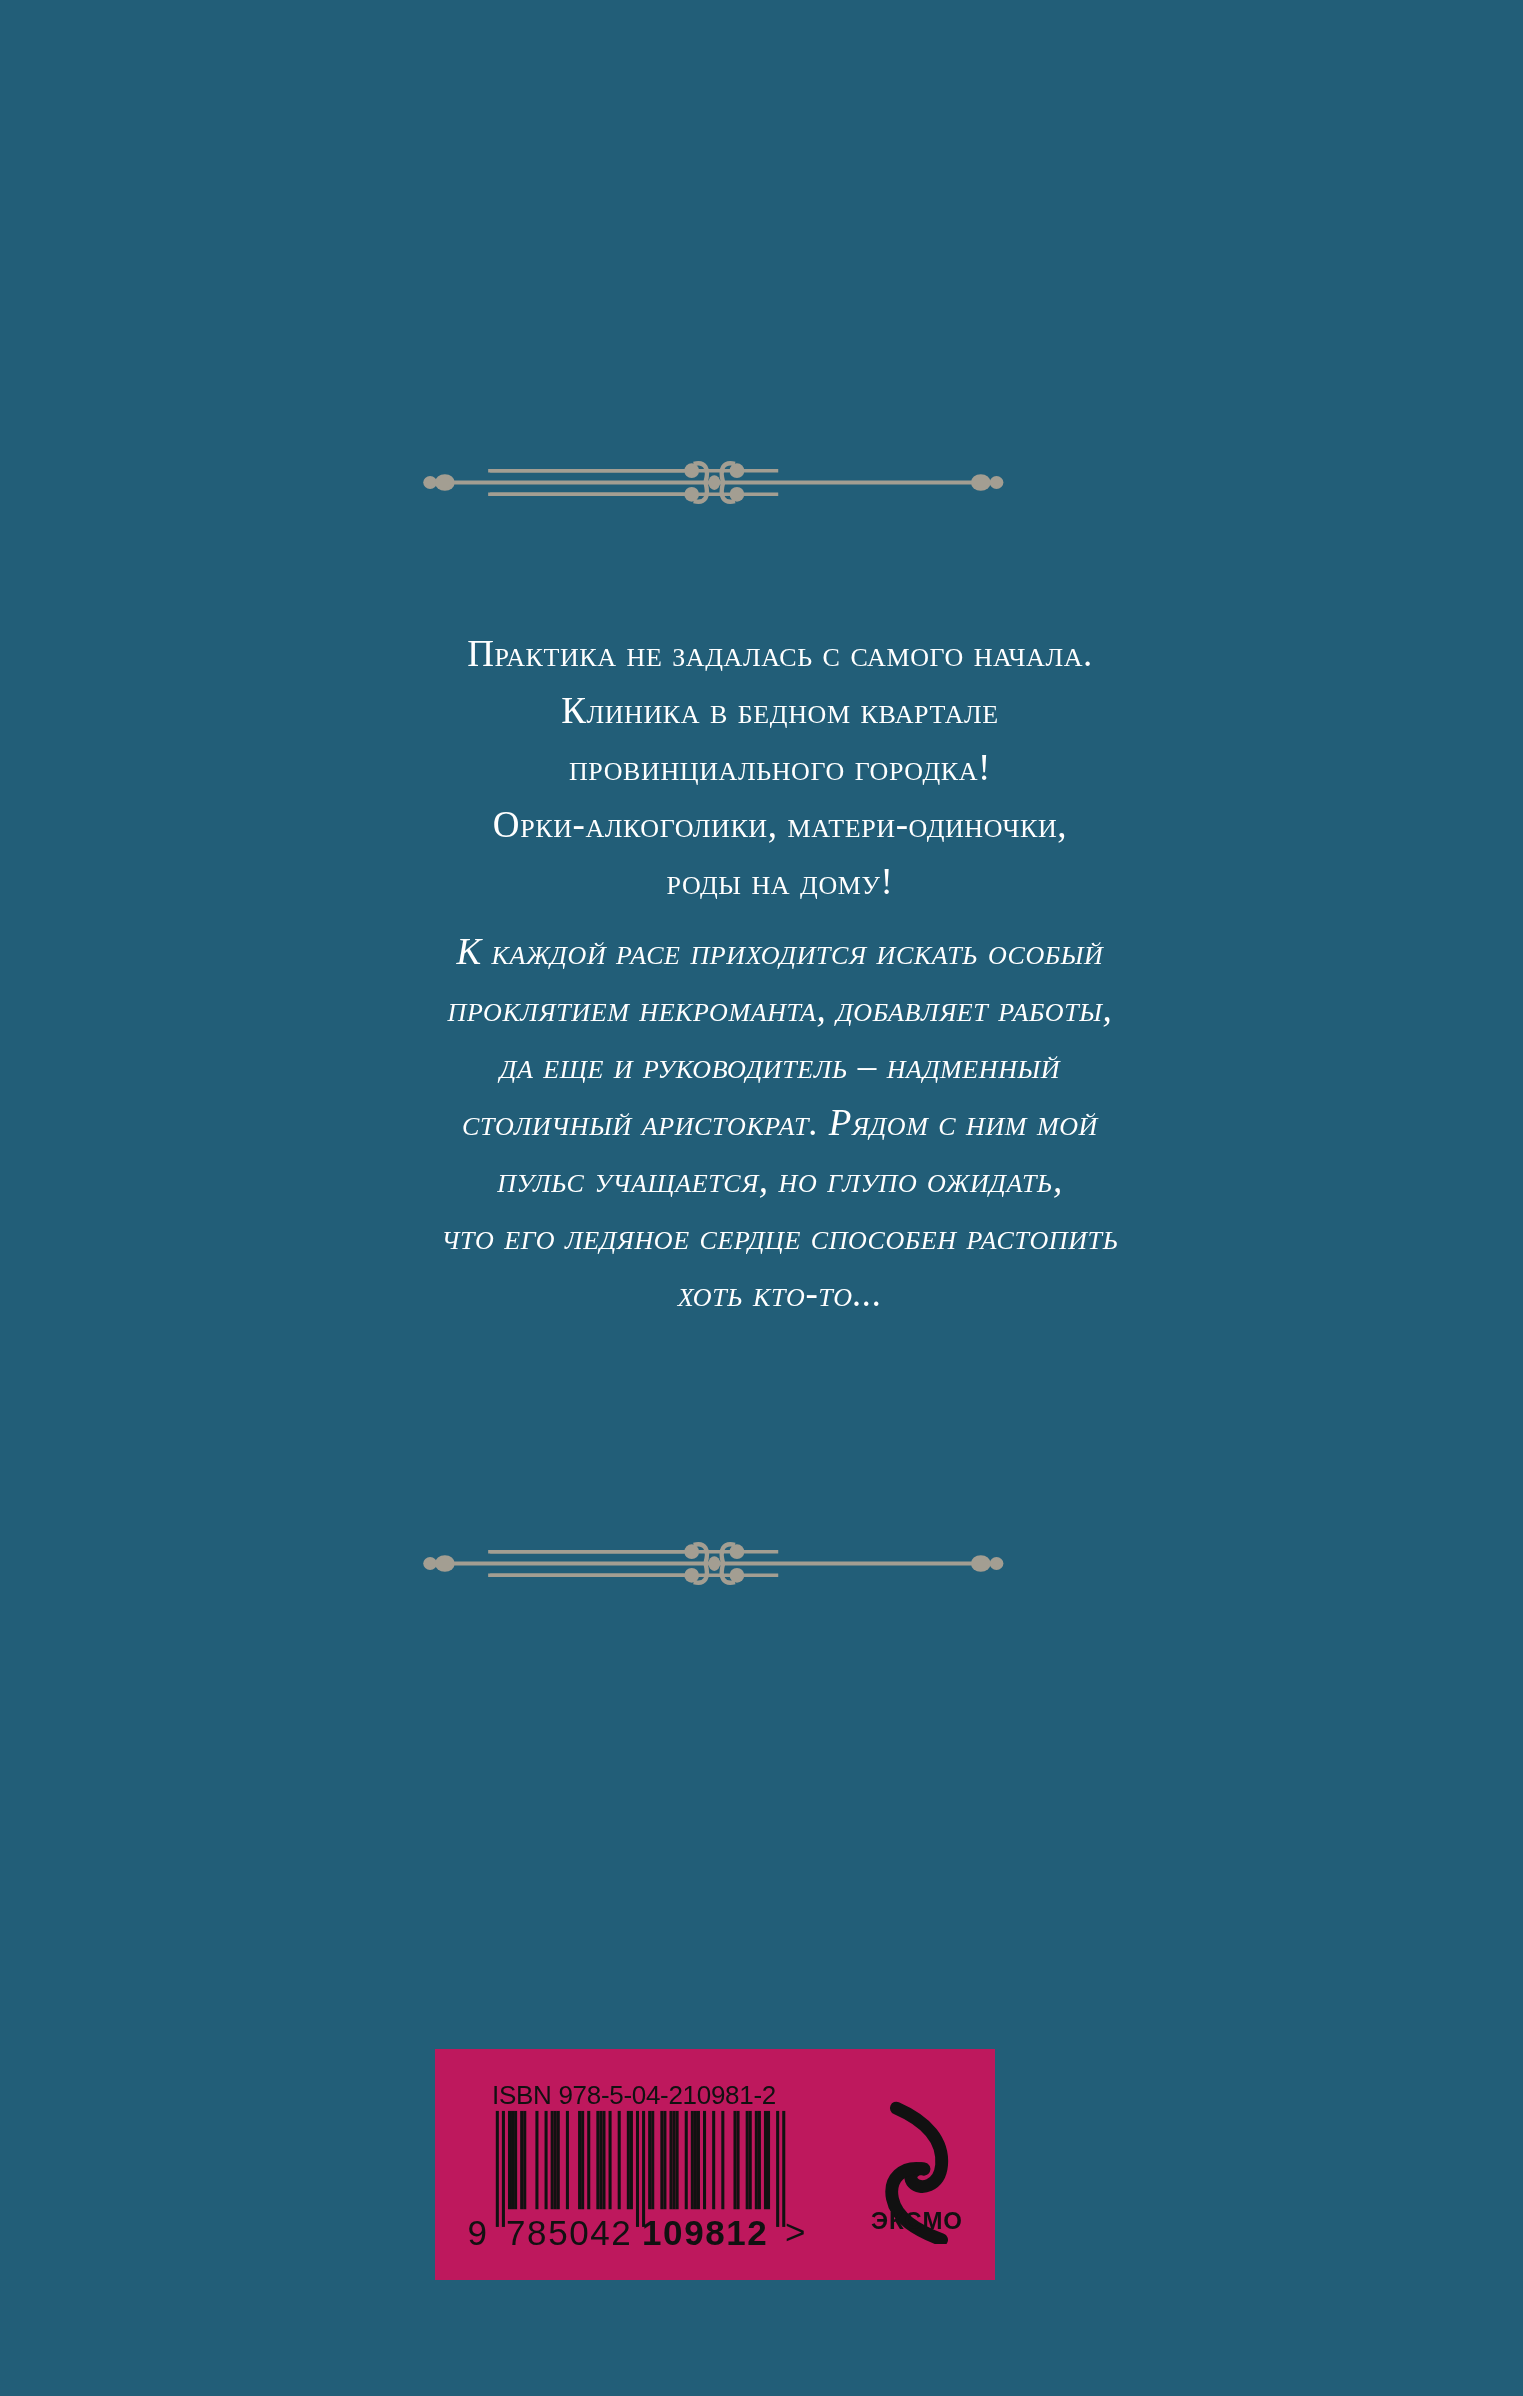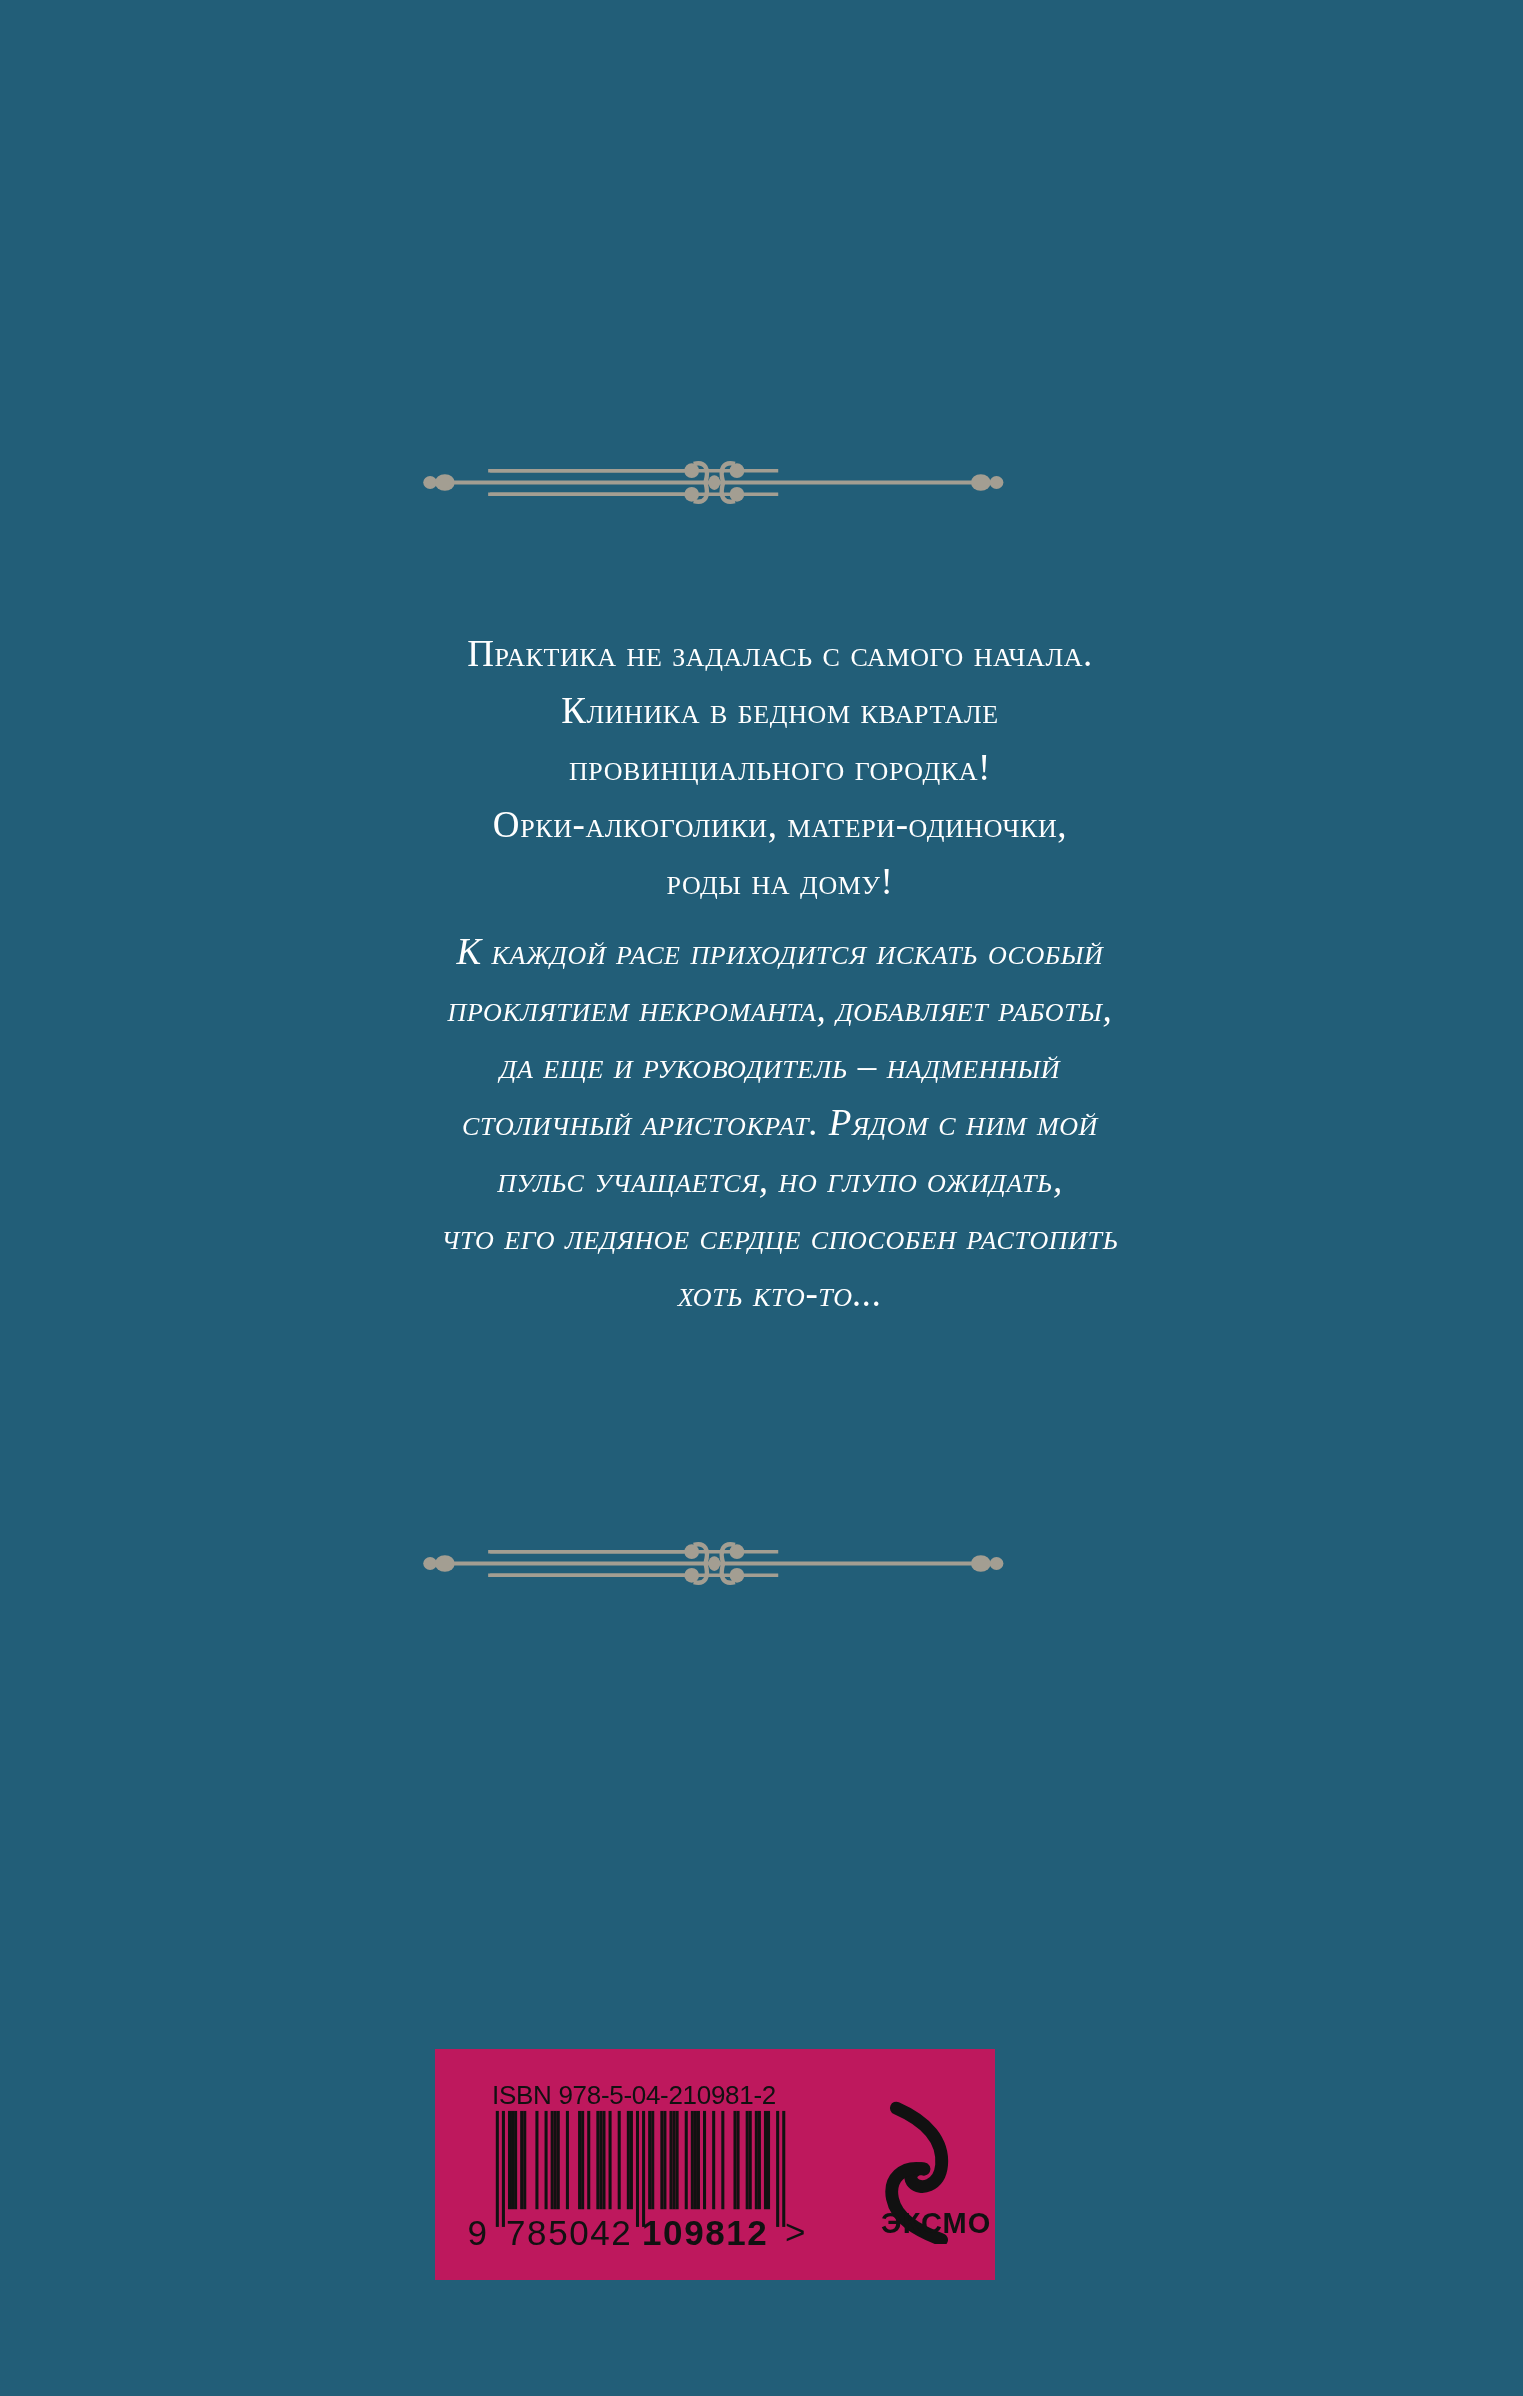--- a/index.html
+++ b/index.html
@@ -28,22 +28,22 @@
     font-family:"Liberation Sans", sans-serif; font-size:26px; color:#111;
     letter-spacing:-0.3px; white-space:nowrap;
   }
   .barcode-svg { position:absolute; left:0; top:0; }
   .ean-digit {
     position:absolute; font-family:"Liberation Sans", sans-serif;
     font-size:35px; color:#111; line-height:35px; white-space:nowrap;
   }
   .logo { position:absolute; left:424px; top:47px; width:118px; height:148px; }
   .logo-text {
-    position:absolute; left:446px; top:158px; width:102px; text-align:center;
-    font-family:"Liberation Sans", sans-serif; font-weight:bold; font-size:29px;
+    position:absolute; left:431px; top:158px; width:102px; text-align:center;
+    font-family:"Liberation Sans", sans-serif; font-weight:bold; font-size:24px;
     color:#111; letter-spacing:1px;
   }
 </style>
 </head>
 <body>
 
 <div class="ornament" style="top:453px;">
   <svg width="1524" height="59" viewBox="0 430 1547 60">
       <line x1="452" y1="460" x2="995" y2="460" stroke="#A39E92" stroke-width="4"></line>
       <line x1="497" y1="448" x2="695" y2="448" stroke="#A39E92" stroke-width="3.5"></line>

